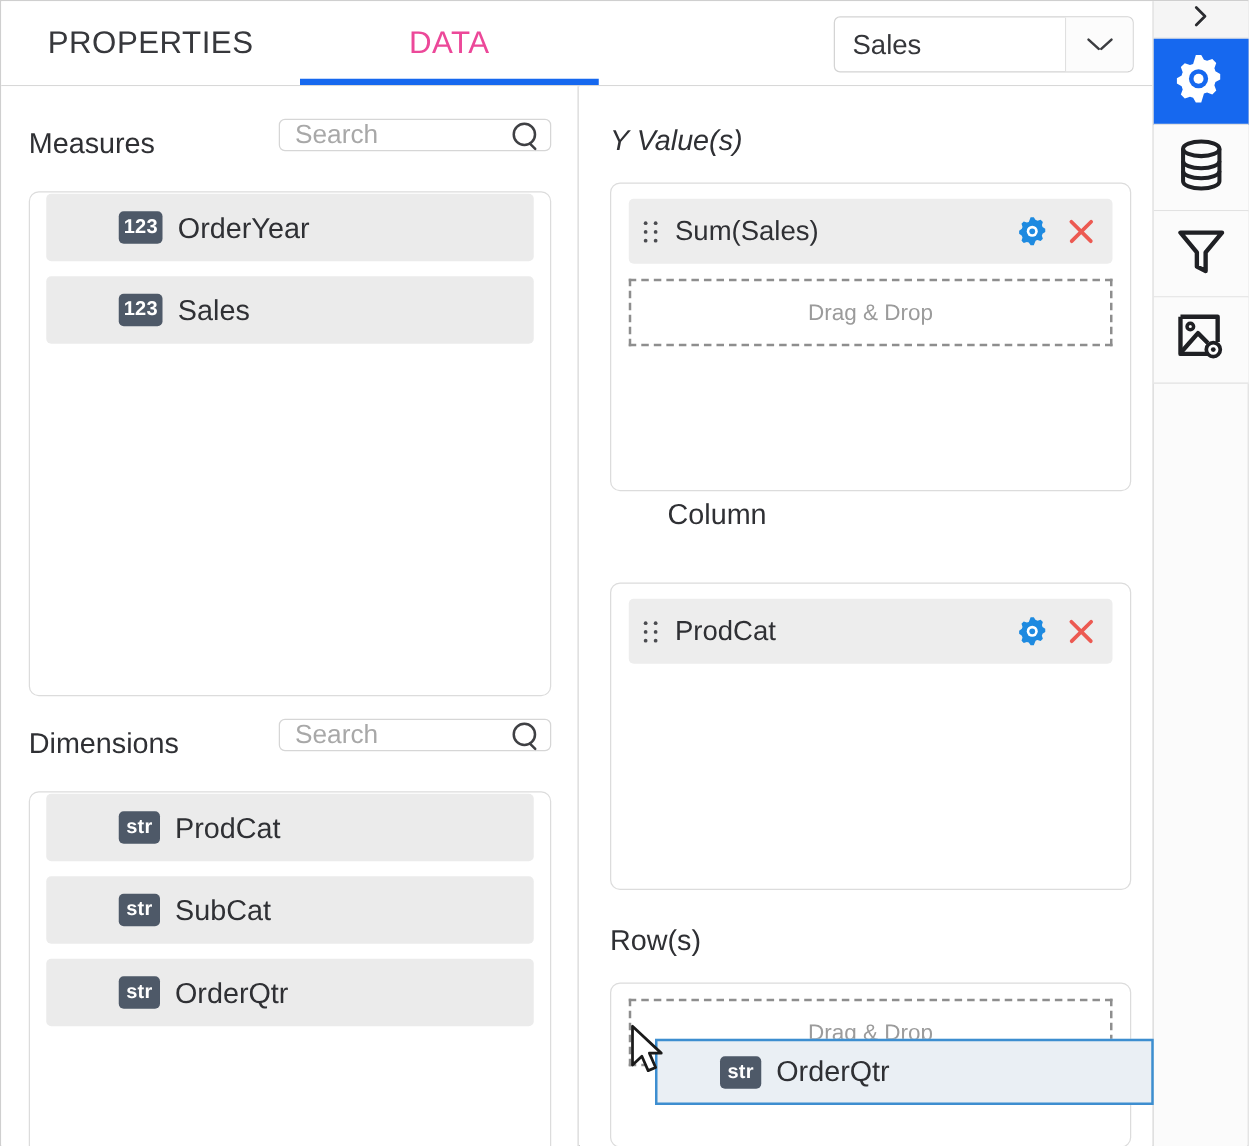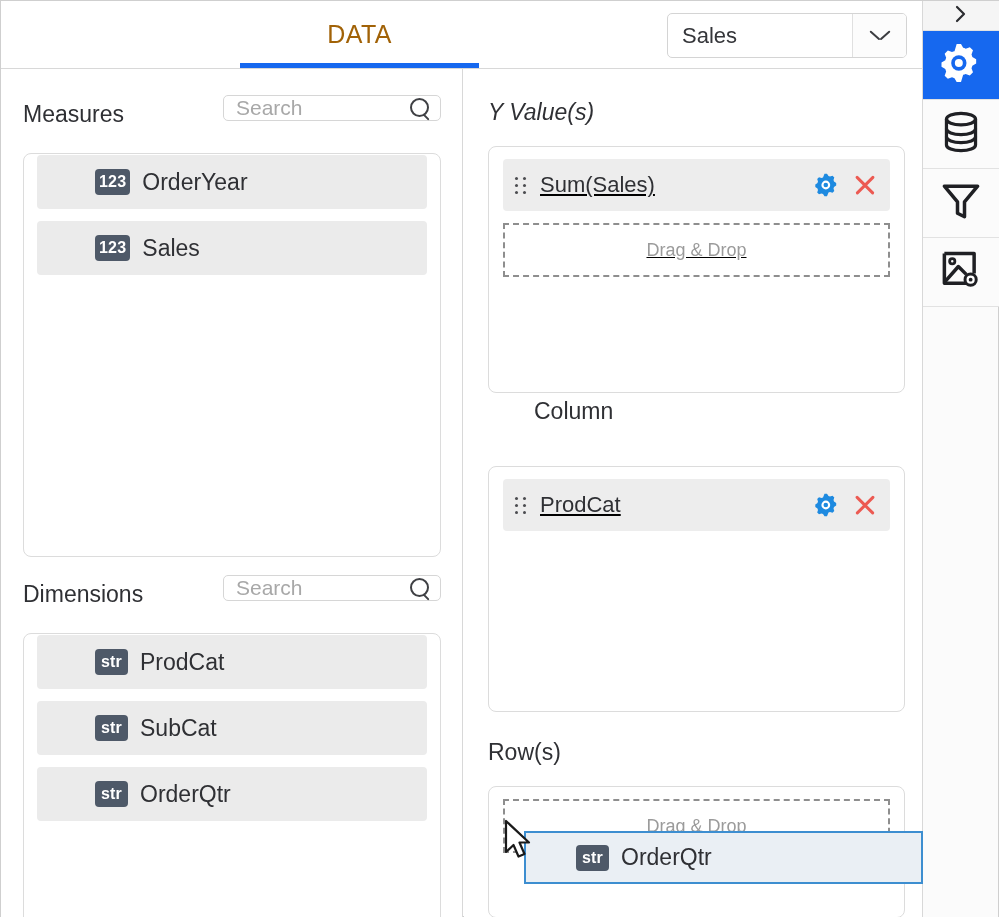--- a/index.html
+++ b/index.html
@@ -38,21 +38,21 @@
     display: flex;
     align-items: center;
     justify-content: center;
     font-size: 25px;
     letter-spacing: 0.4px;
     color: #37383c;
     cursor: pointer;
     user-select: none;
   }
   .tab.properties { left: 0; width: 239px; }
-  .tab.data { left: 239px; width: 239px; color: #a16207; }
+  .tab.data { left: 239px; width: 239px; color: #ec4899; }
   .tab.data::after {
     content: "";
     position: absolute;
     left: 0; right: 0; bottom: 0;
     height: 5px;
     background: #1668ef;
   }
 
   
   .ds-select {
@@ -234,21 +234,20 @@
 
   .shelf-box {
     position: absolute;
     left: 24px;
     width: 417px;
     border: 1px solid #dcdcdc;
     border-radius: 8px;
     background: #ffffff;
     padding: 12px 14px;
     overflow: hidden;
-    text-decoration: underline;
   }
 
   .pill {
     height: 52px;
     background: #ededed;
     border-radius: 4px;
     display: flex;
     align-items: center;
     padding: 0 14px 0 12px;
     margin-bottom: 12px;
@@ -352,20 +351,23 @@
     z-index: 60;
     pointer-events: none;
   }
 </style>
 </head>
 <body>
 
 <div id="app">
 
   <div class="tabbar">
+    <div class="tab properties">
+      <span>PROPERTIES</span>
+    </div>
     <div class="tab data">
       <span>DATA</span>
     </div>
 
     <div class="ds-select">
       <div class="val">Sales</div>
       <div class="arrowbox">
         <span class="chev"></span>
       </div>
     </div>

